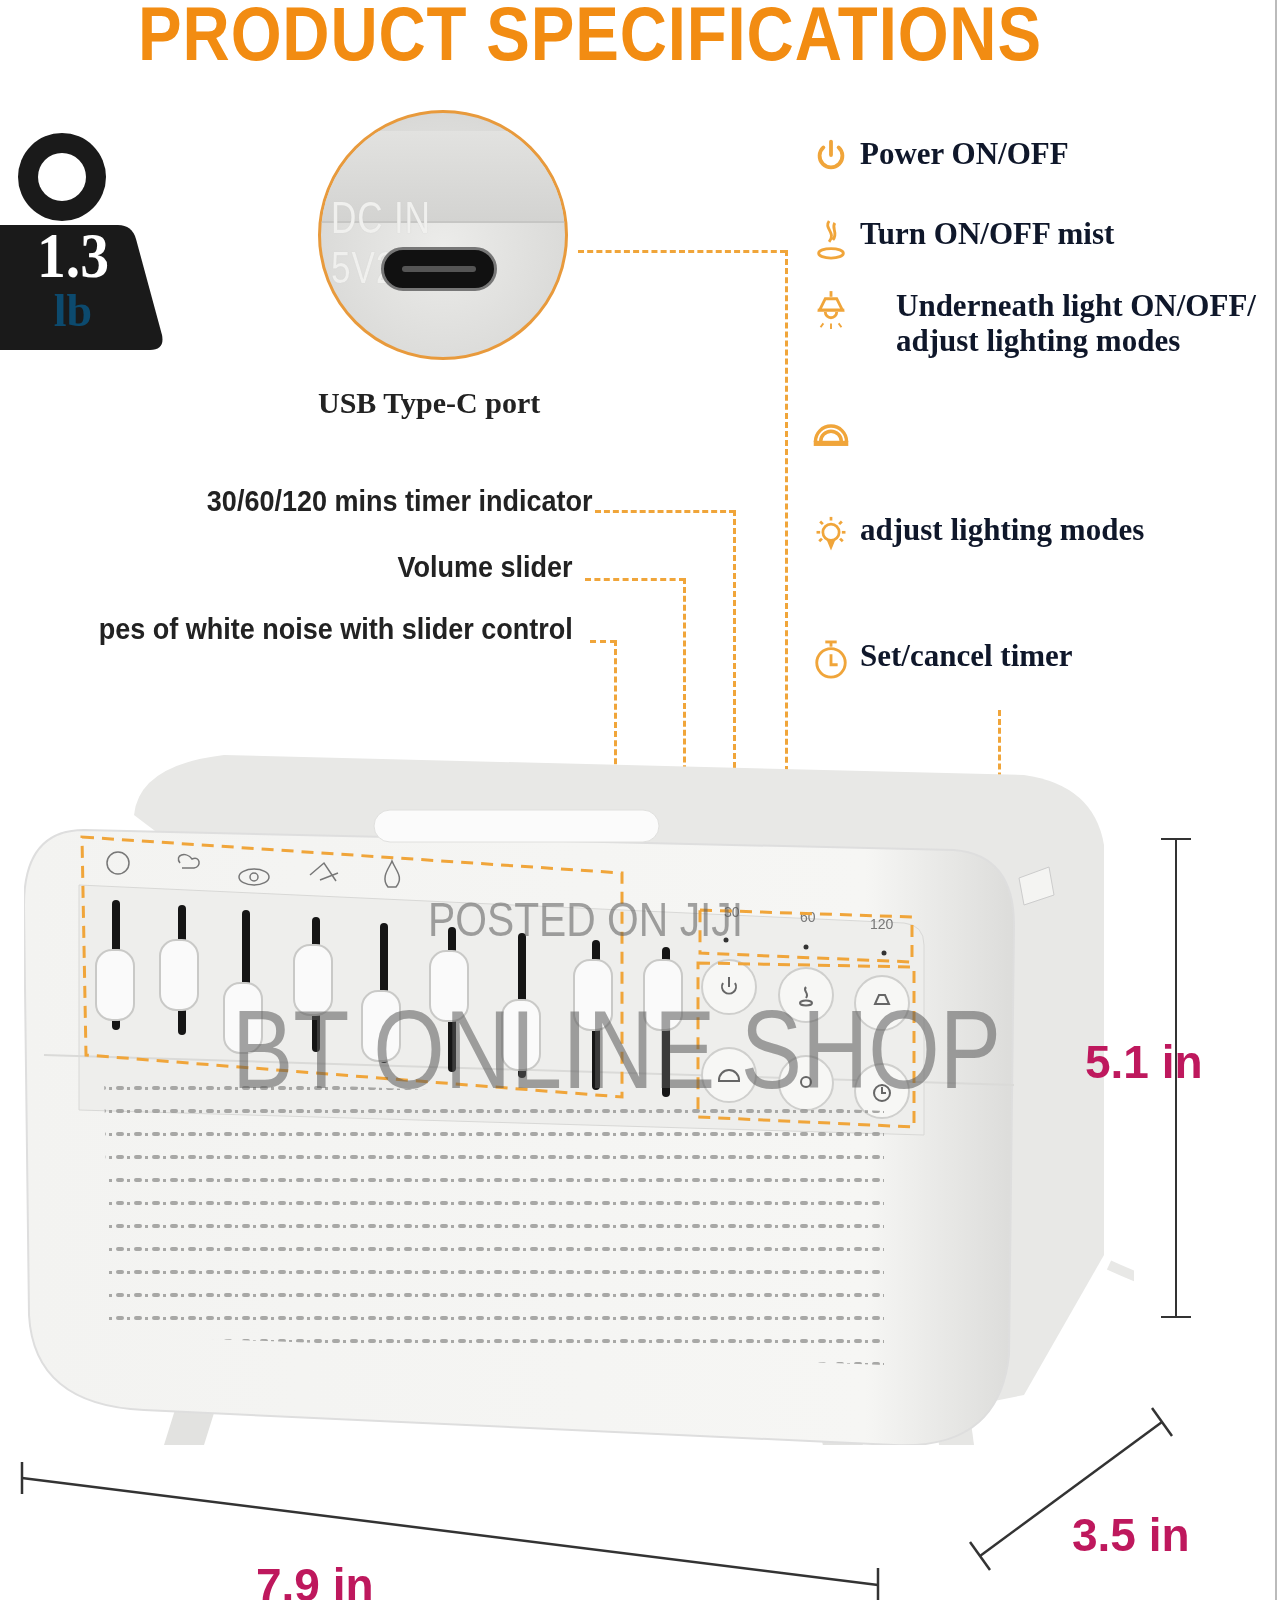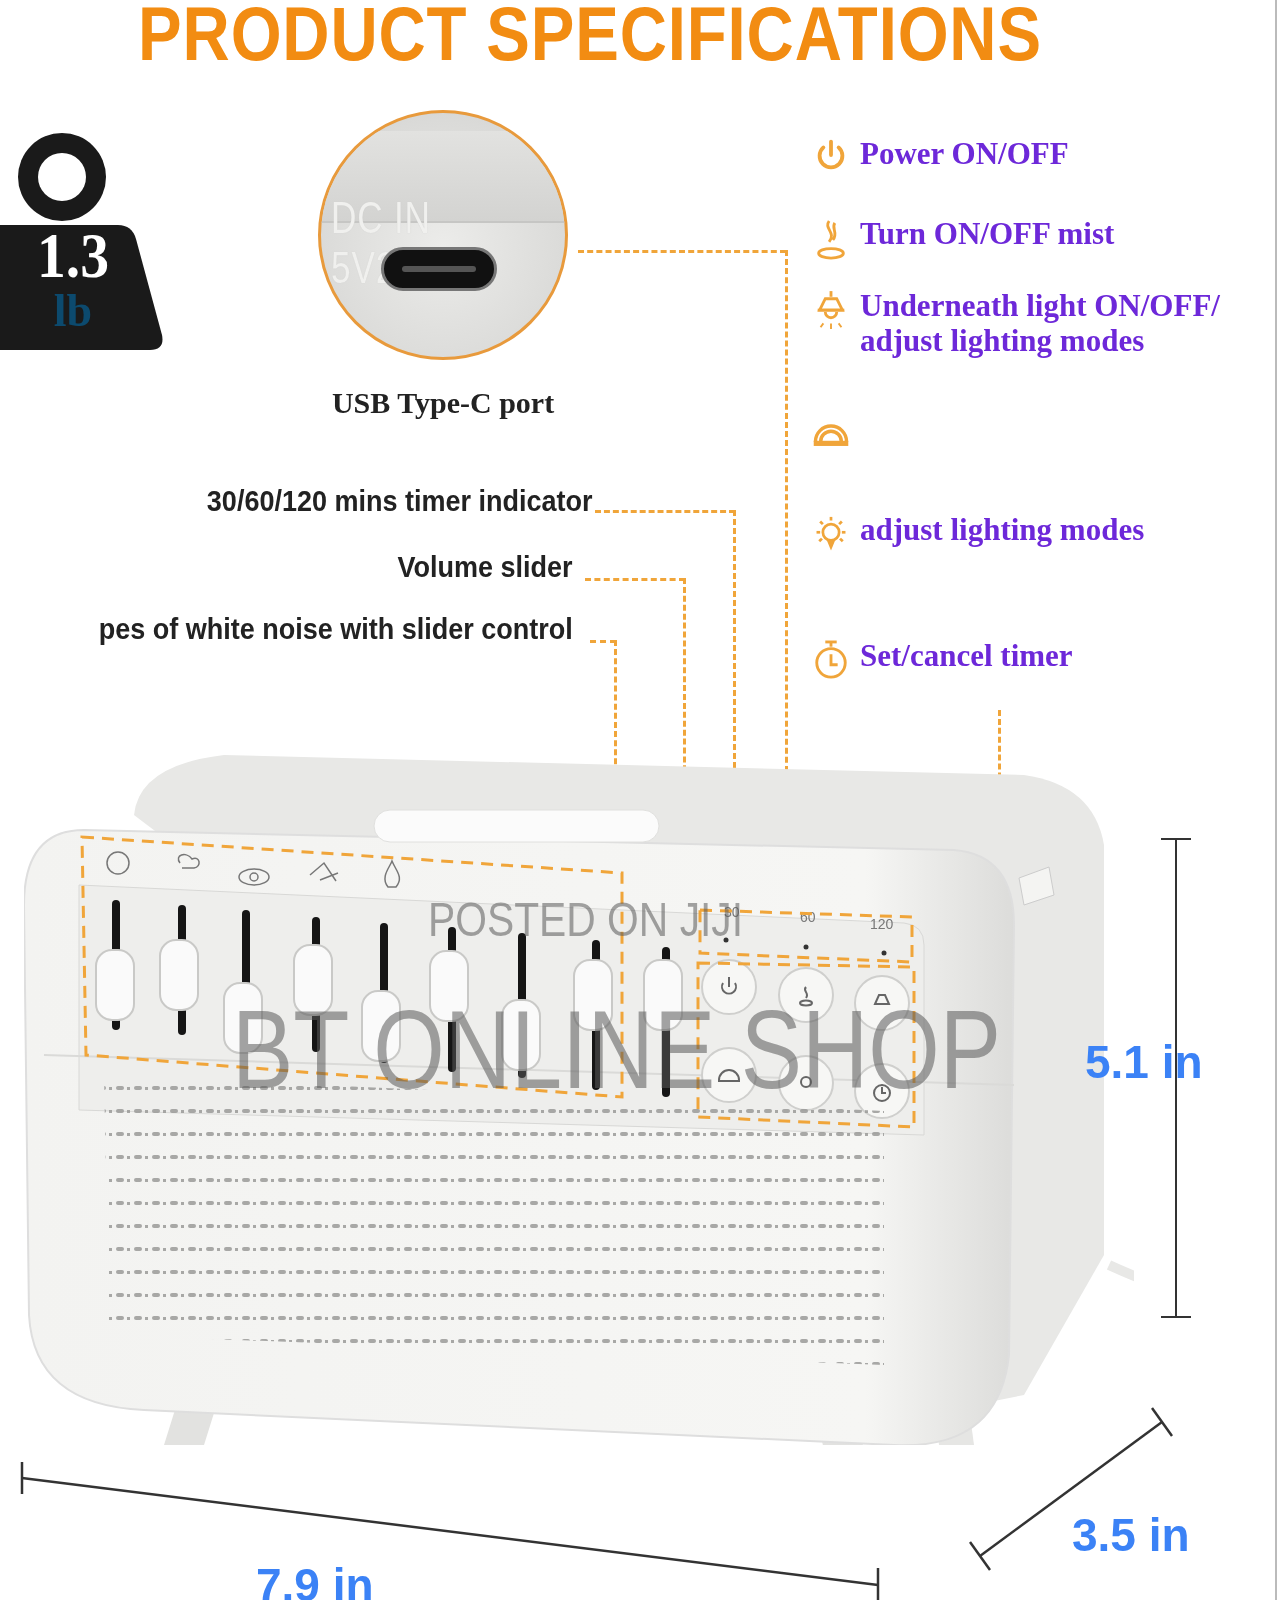--- a/index.html
+++ b/index.html
@@ -8,29 +8,29 @@
   .title { left:0; top:-6px; width:1180px; text-align:center; color:#f28c12; font-family:"Liberation Sans", sans-serif; font-weight:bold; font-size:76px; letter-spacing:1px; transform:scaleX(0.86); transform-origin:center; line-height:80px; }
   .weight { left:0; top:125px; width:165px; height:230px; }
   .weight-num { left:18px; top:225px; width:110px; text-align:center; color:#fff; font-family:"Liberation Serif", serif; font-weight:bold; font-size:64px; line-height:62px; transform:scaleX(0.9);}
   .weight-unit { left:18px; top:287px; width:110px; text-align:center; color:#0c4a6e; font-family:"Liberation Serif", serif; font-weight:bold; font-size:46px; line-height:48px;}
   .port-circle { left:318px; top:110px; width:250px; height:250px; border-radius:50%; border:3px solid #e89a3c; background:radial-gradient(circle at 50% 55%, #ececea 0%, #dadad8 70%, #cfcfcd 100%); overflow:hidden; box-sizing:border-box; }
   .port-ridge { left:0; top:18px; width:250px; height:90px; background:linear-gradient(#e2e2e0,#d3d3d1); border-bottom:2px solid #c6c6c4; }
   .port-text { left:10px; top:80px; width:240px; color:#f0f0ee; font-size:44px; font-family:"Liberation Sans", sans-serif; transform:scaleX(0.8); transform-origin:left; text-shadow:0 0 1px #c9c9c7; letter-spacing:1px; }
   .port-slot { left:60px; top:134px; width:116px; height:44px; border-radius:22px; background:#111; border:3px solid #777; box-sizing:border-box; }
   .port-slot::after { content:""; position:absolute; left:18px; top:16px; width:74px; height:6px; border-radius:3px; background:#555; }
   .label { color:#222; font-family:"Liberation Serif", serif; font-weight:bold; white-space:nowrap; }
-  .usb-label { left:318px; top:386px; width:250px; text-align:center; font-size:30px; }
+  .usb-label { left:318px; top:386px; width:250px; font-size:30px; }
   .left-label { font-family:"Liberation Sans", sans-serif; font-size:30px; transform:scaleX(0.9); transform-origin:right; text-align:right; }
   .feat { left:812px; display:flex; align-items:flex-start; }
   .feat-icon { width:38px; height:38px; margin-right:10px; flex:none; }
-  .feat-text { font-family:"Liberation Serif", serif; font-weight:bold; font-size:31px; line-height:35px; color:#6d28d9; }
+  .feat-text { font-family:"Liberation Serif", serif; font-weight:bold; font-size:31px; line-height:35px; color:#0f172a; }
   .dash-h { border-top:3px dashed #f0a53a; height:0; }
   .dash-v { border-left:3px dashed #f0a53a; width:0; }
   .device { left:24px; top:755px; width:1110px; height:690px; }
-  .dim-text { font-family:"Liberation Sans", sans-serif; font-weight:bold; color:#3b82f6; }
+  .dim-text { font-family:"Liberation Sans", sans-serif; font-weight:bold; color:#be185d; }
   .watermark { color:rgba(90,90,90,0.55); font-family:"Liberation Sans", sans-serif; white-space:nowrap; }
   .right-edge { right:0; top:0; width:2px; height:1600px; background:#bbb; }
 </style>
 </head>
 <body>
 
 <div class="abs title">PRODUCT SPECIFICATIONS</div>
 
 <svg class="abs weight" viewBox="0 0 165 230">
   <circle cx="62" cy="52" r="44" fill="#1a1a1a"></circle>
@@ -73,21 +73,21 @@
 </div>
 <div class="abs feat" style="top:216px;text-align:right;">
   <svg class="feat-icon" style="height:48px;" viewBox="0 0 40 48">
       <path d="M18,4 C12,12 26,16 18,26 M24,6 C20,12 28,16 22,24" fill="none" stroke="#f0a53a" stroke-width="3"></path>
       <ellipse cx="20" cy="38" rx="13" ry="5" fill="none" stroke="#f0a53a" stroke-width="3"></ellipse>
     </svg>
   <div class="feat-text">
       <div>Turn ON/OFF mist</div>
     </div>
 </div>
-<div class="abs feat" style="top:288px;">
+<div class="abs feat" style="top:288px;gap:36px;">
   <svg class="feat-icon" style="height:48px;" viewBox="0 0 40 48">
       <line x1="20" y1="2" x2="20" y2="8" stroke="#f0a53a" stroke-width="3"></line>
       <path d="M8,22 L14,10 L26,10 L32,22 Z" fill="none" stroke="#f0a53a" stroke-width="3"></path>
       <line x1="6" y1="22" x2="34" y2="22" stroke="#f0a53a" stroke-width="3"></line>
       <path d="M14,24 A6,6 0 0,0 26,24" fill="none" stroke="#f0a53a" stroke-width="3"></path>
       <line x1="12" y1="36" x2="9" y2="40" stroke="#f0a53a" stroke-width="2"></line>
       <line x1="20" y1="36" x2="20" y2="42" stroke="#f0a53a" stroke-width="2"></line>
       <line x1="28" y1="36" x2="31" y2="40" stroke="#f0a53a" stroke-width="2"></line>
     </svg>
   <div class="feat-text">

